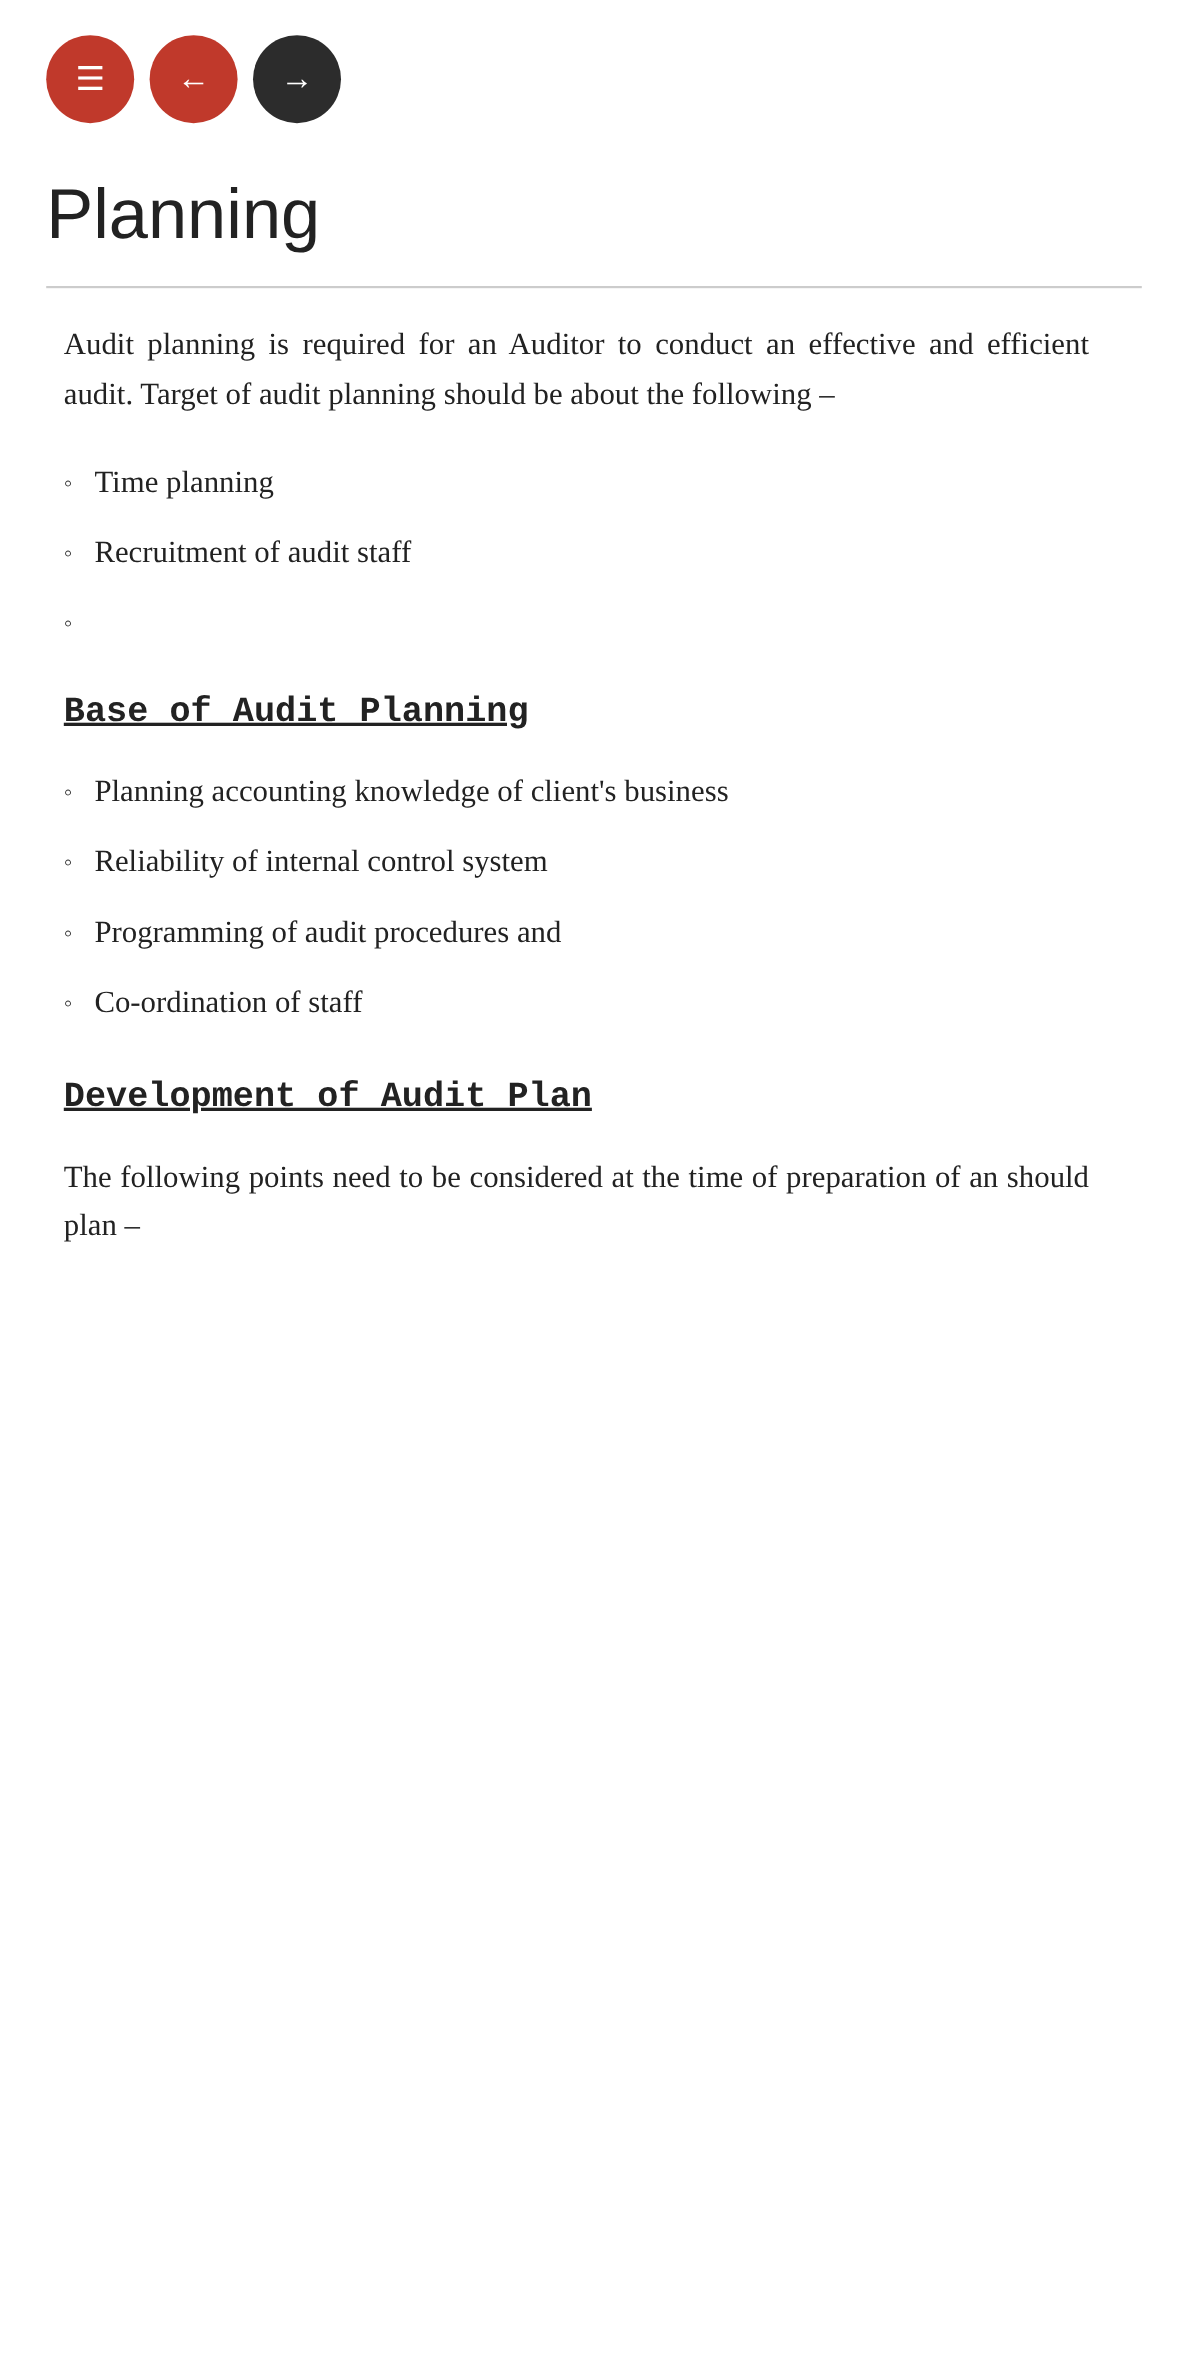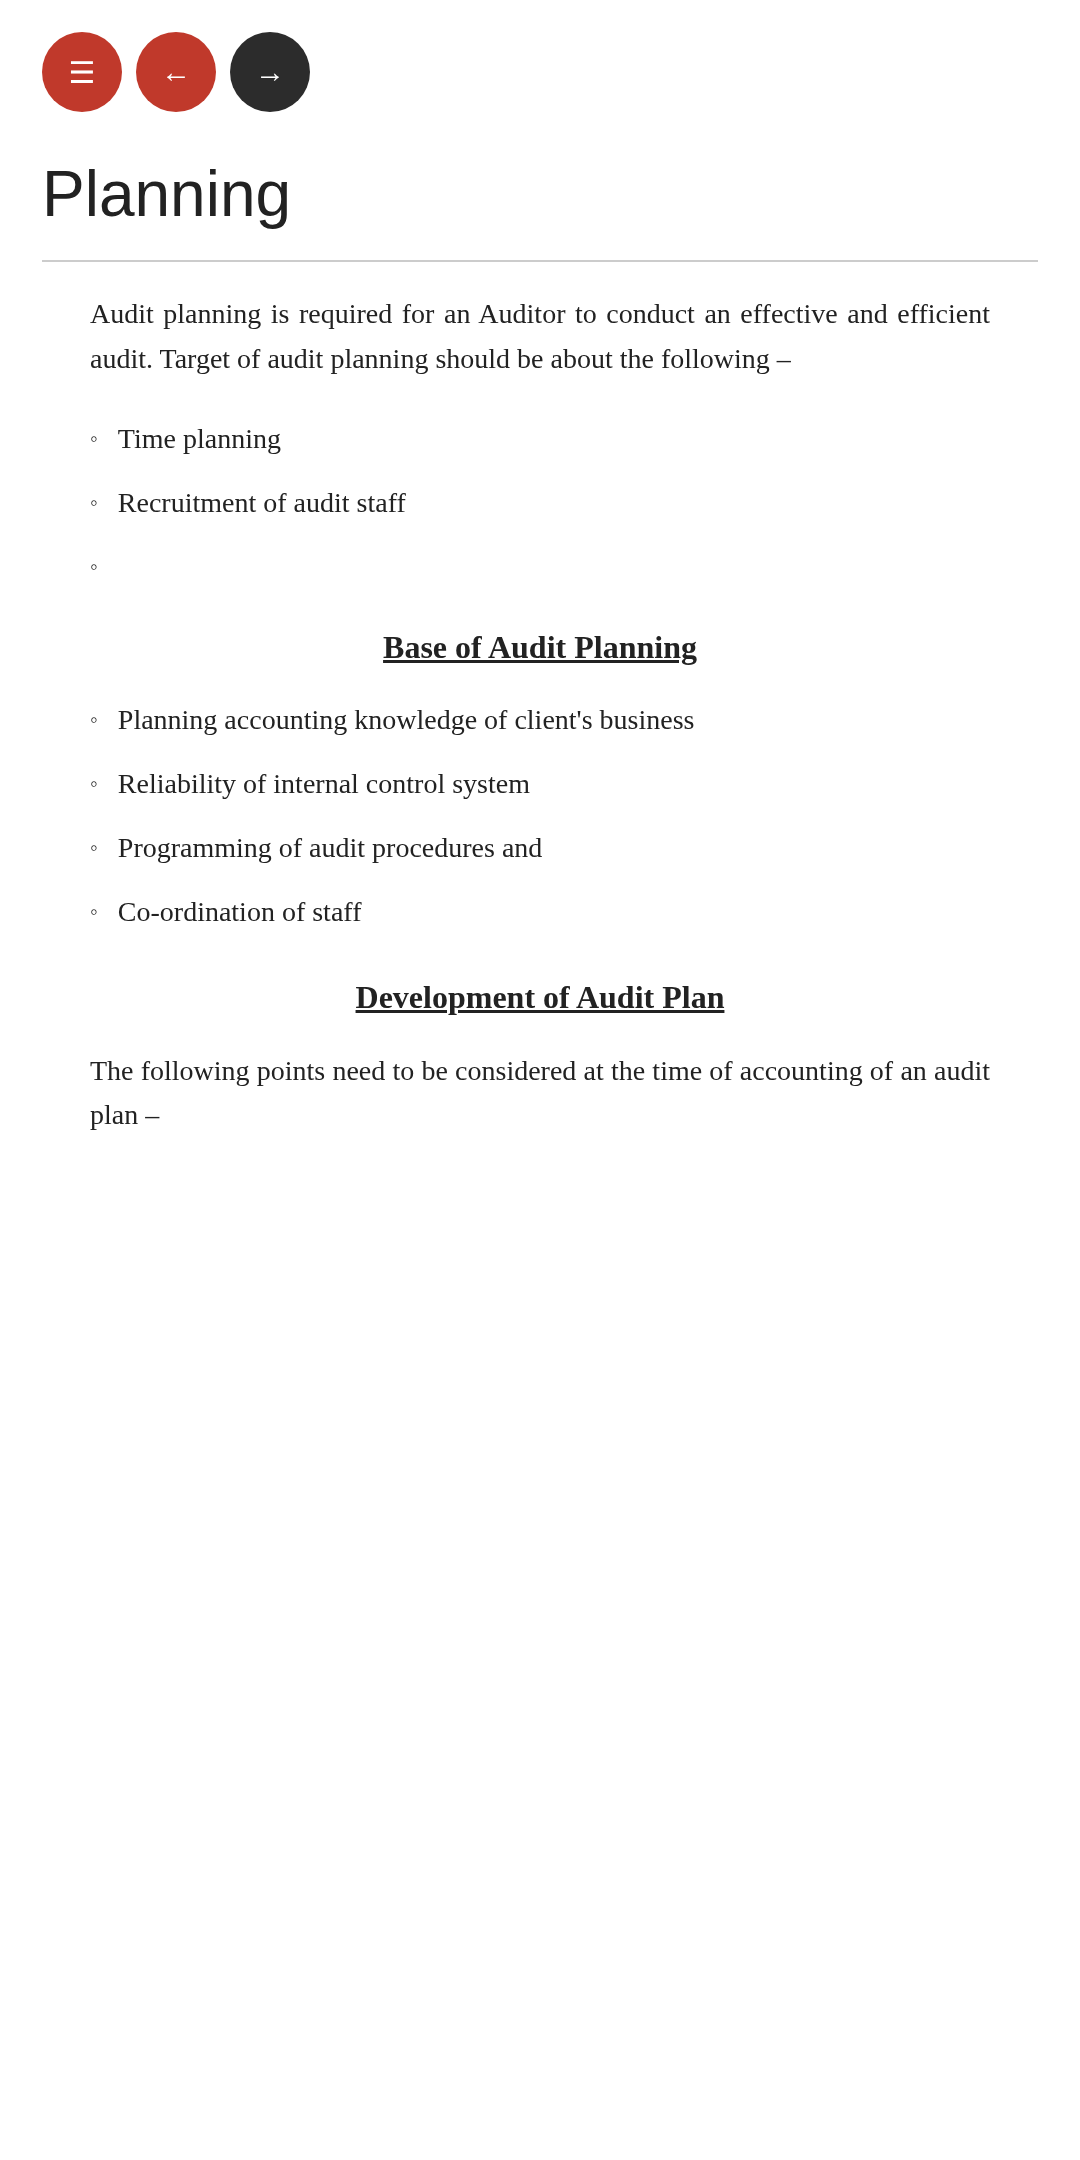--- a/index.html
+++ b/index.html
@@ -59,21 +59,21 @@
       font-family: Arial, sans-serif;
     }
 
     .divider {
       border: none;
       border-top: 2px solid #cccccc;
       margin: 18px 42px 30px 42px;
     }
 
     .content {
-      padding: 0 90px 0 90px;
+      padding: 0 90px 0 58px;
     }
 
     .intro-para {
       text-align: justify;
       margin-bottom: 36px;
       font-size: 28px;
       line-height: 1.6;
     }
 
     .bullet-list {
@@ -91,27 +91,26 @@
     }
 
     .bullet-circle {
       font-size: 22px;
       color: #333333;
       margin-top: 4px;
       flex-shrink: 0;
     }
 
     .section-heading {
-      text-align: center;
       font-size: 32px;
       font-weight: bold;
       text-decoration: underline;
       margin-bottom: 28px;
       margin-top: 10px;
-      font-family: Liberation Serif, serif;
+      font-family: Liberation Mono, monospace;
     }
 
     .section-intro {
       text-align: justify;
       margin-bottom: 36px;
       font-size: 28px;
       line-height: 1.6;
     }
   </style>
 </head>
@@ -167,15 +166,15 @@
       <span>Programming of audit procedures and</span>
     </li>
     <li>
       <span class="bullet-circle">◦</span>
       <span>Co-ordination of staff</span>
     </li>
   </ul>
 
   <h2 class="section-heading">Development of Audit Plan</h2>
 
-  <p class="section-intro">The following points need to be considered at the time of accounting of an audit plan –</p>
+  <p class="section-intro">The following points need to be considered at the time of preparation of an should plan –</p>
 
 </div>
 
 </body></html>

